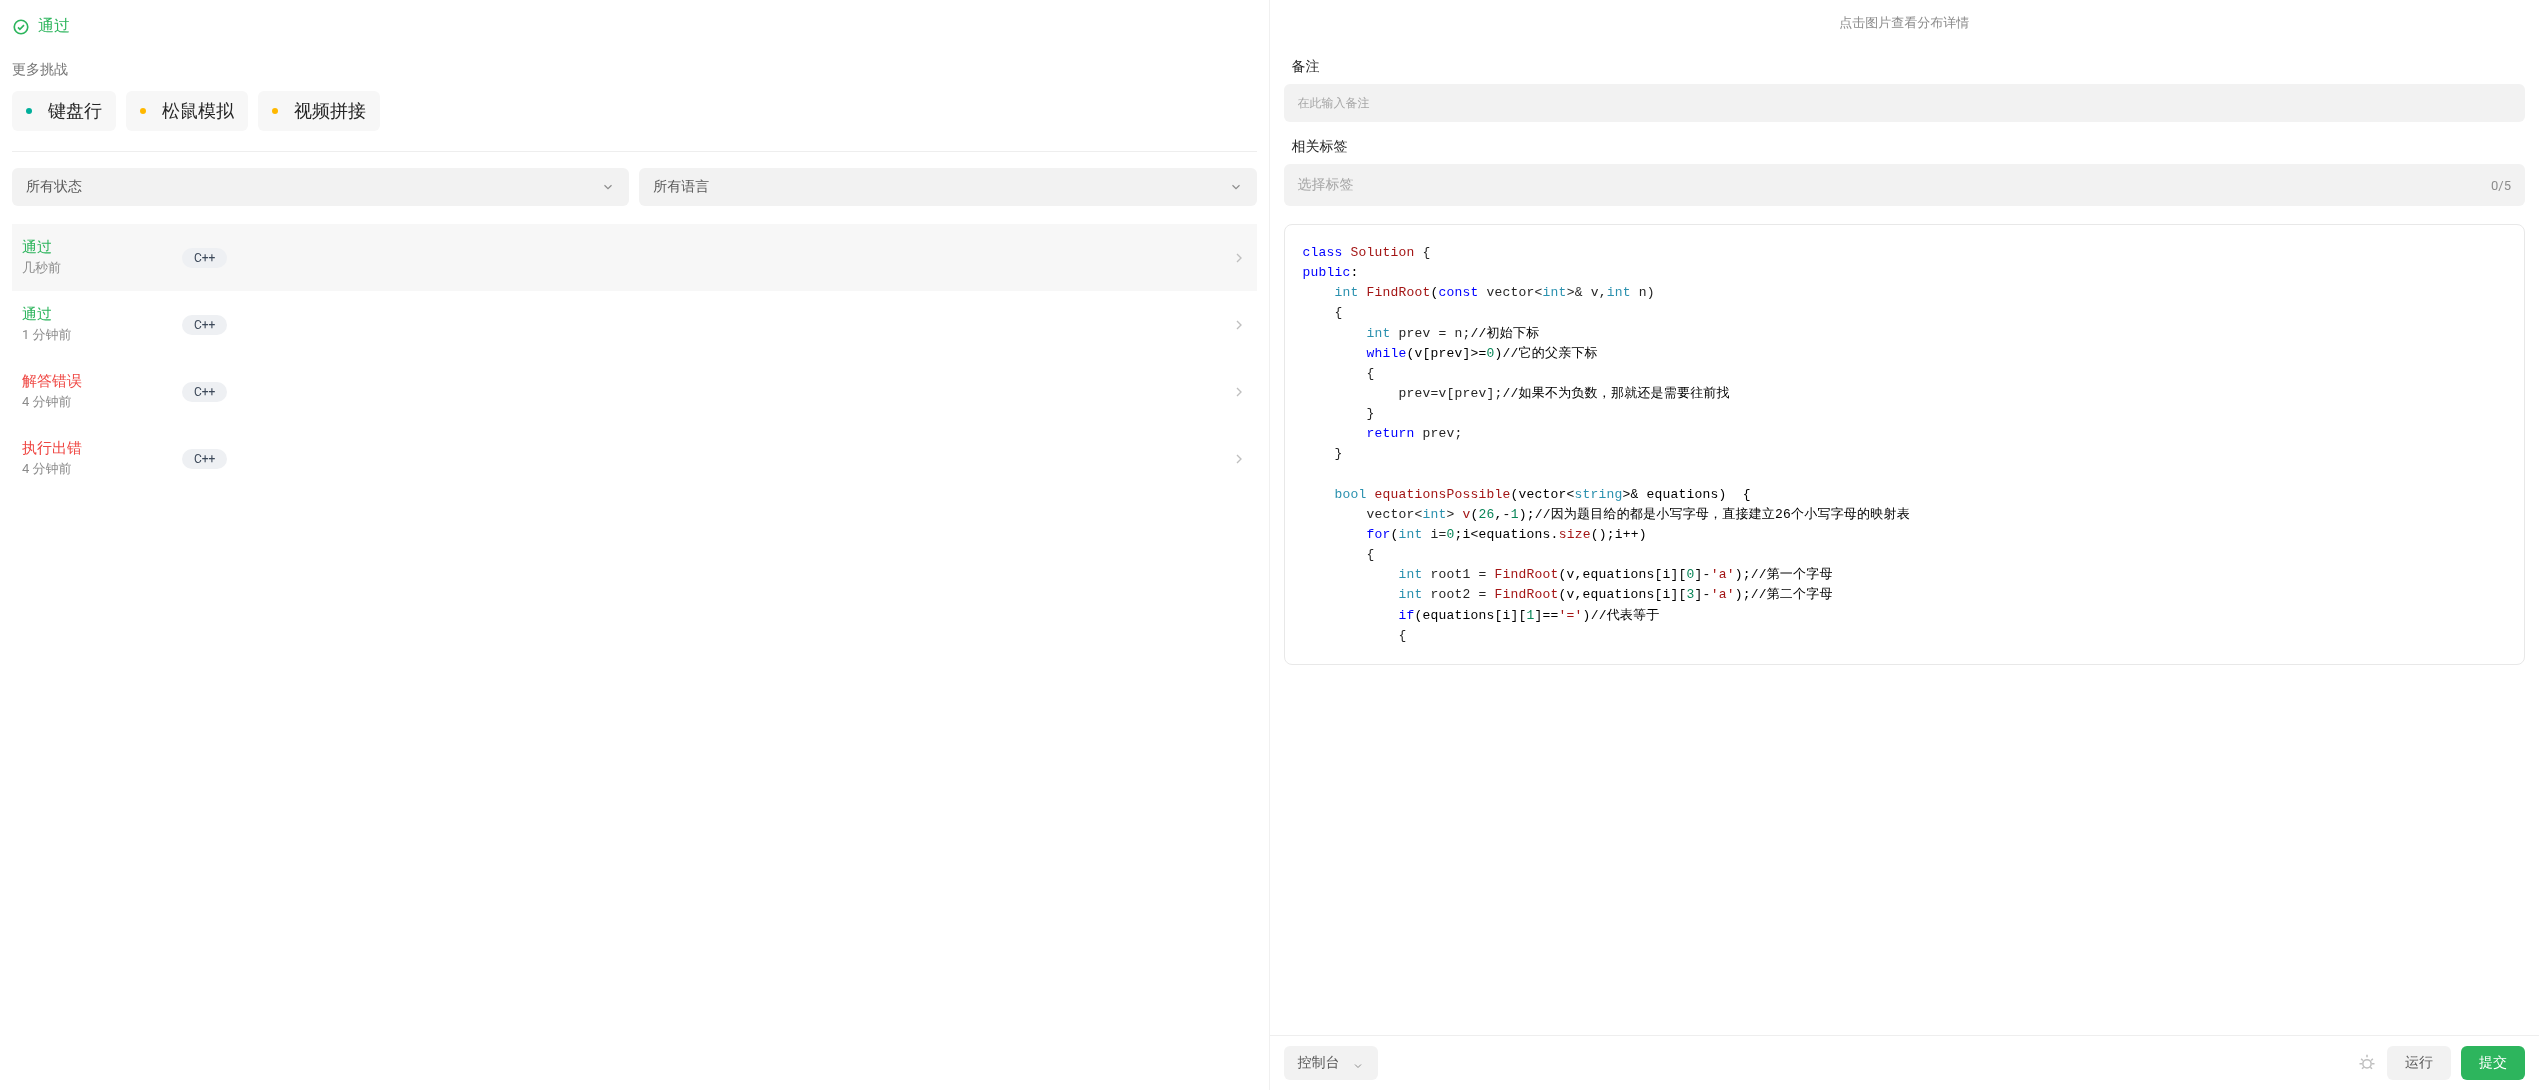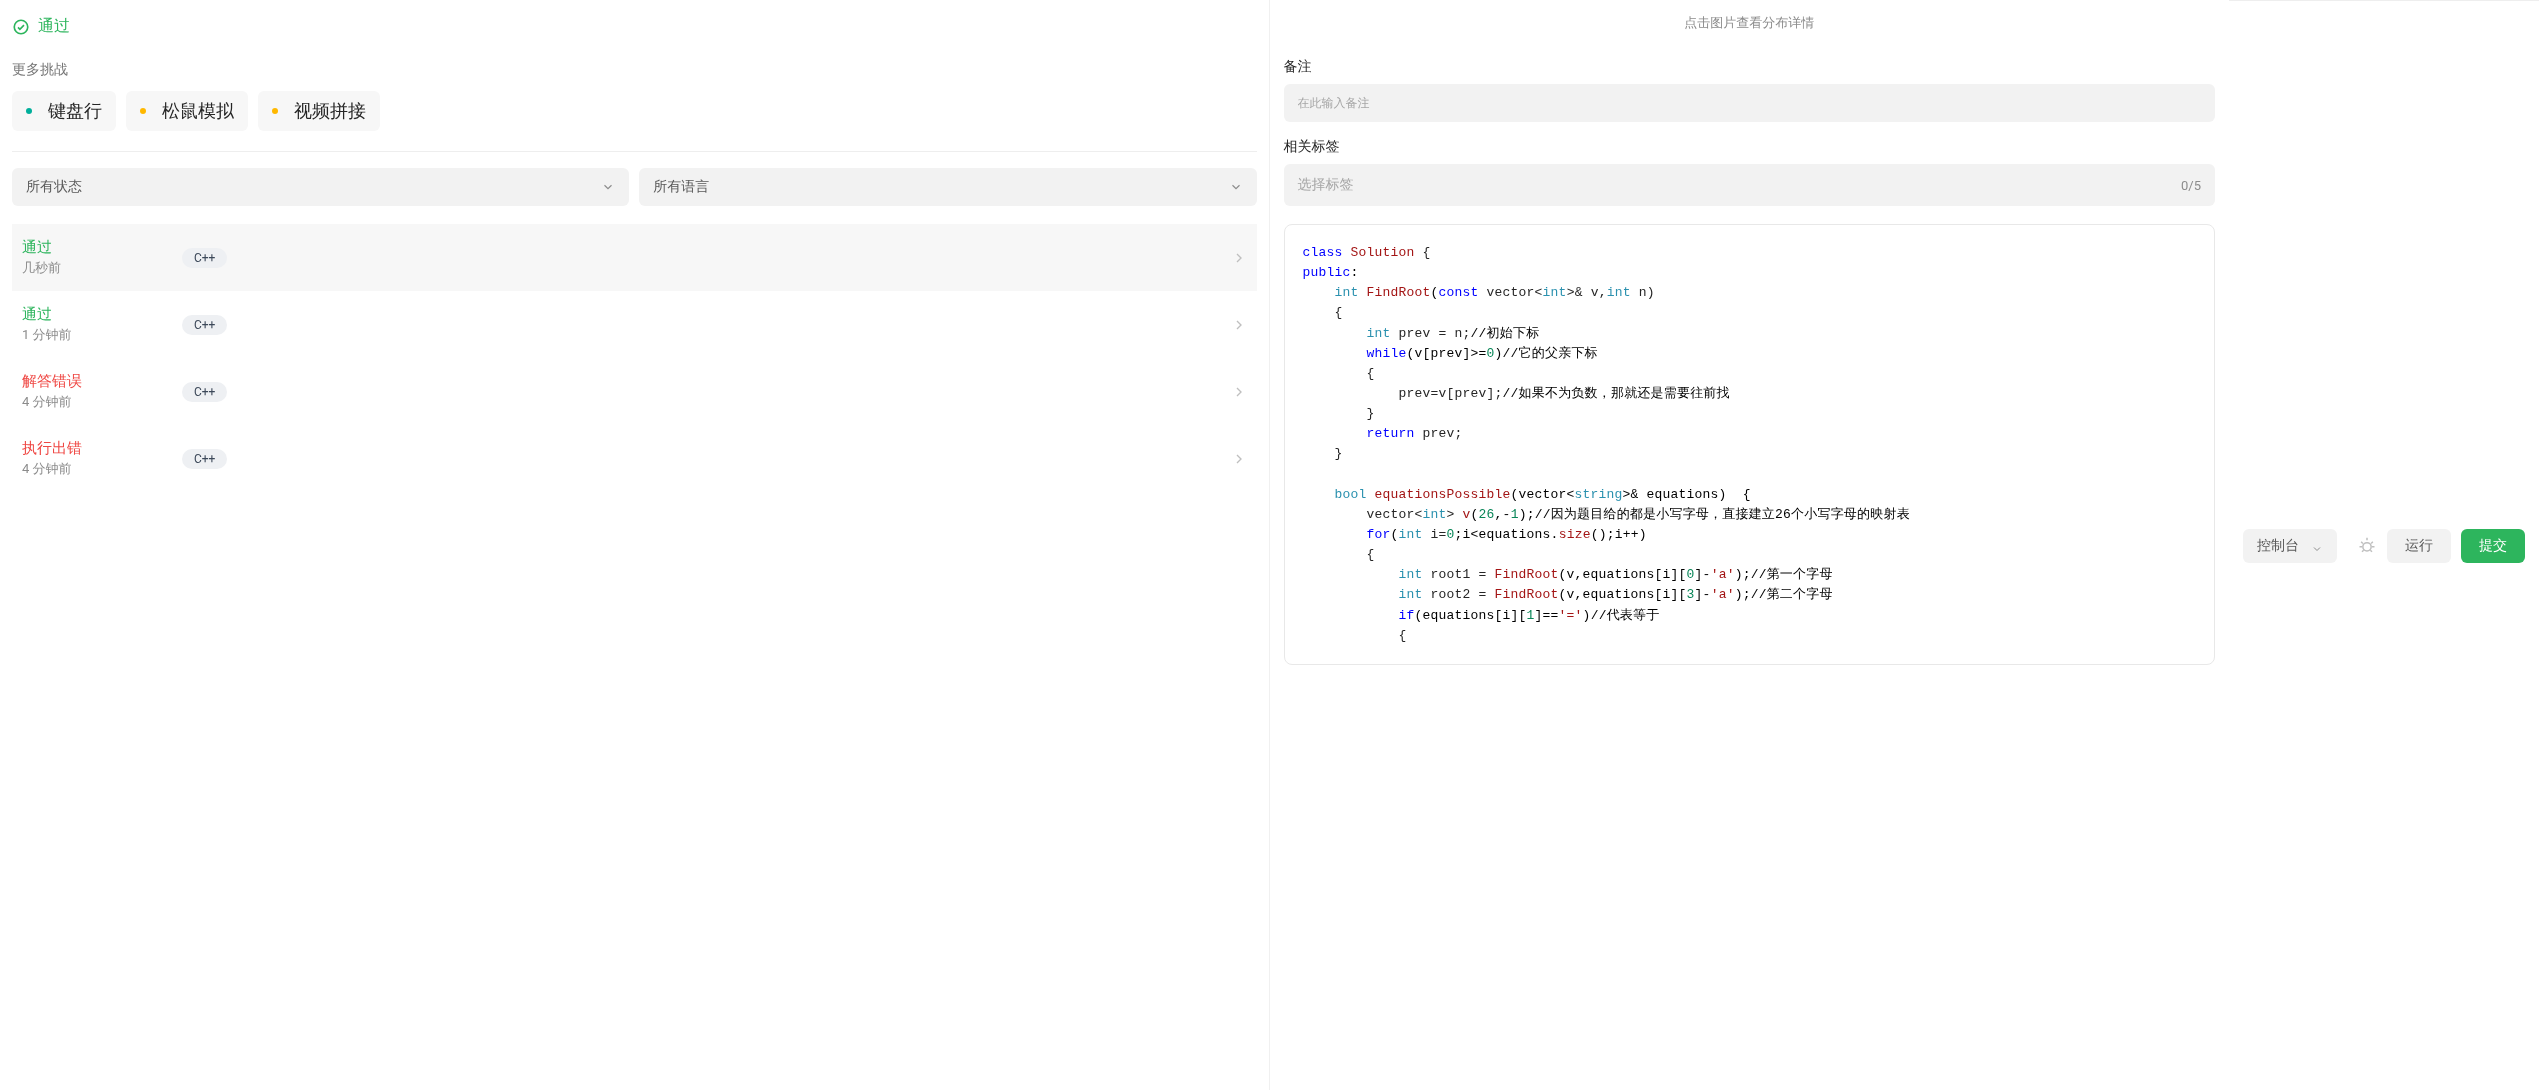--- a/index.html
+++ b/index.html
@@ -1,19 +1,19 @@
 <!DOCTYPE html>
 <html><head>
 <meta charset="utf-8">
 <style>
 * { margin: 0; padding: 0; box-sizing: border-box; }
 body { font-family: -apple-system, BlinkMacSystemFont, "Segoe UI", Roboto, "Helvetica Neue", Arial, sans-serif; font-size: 14px; color: #262626; background: #fff; }
 .container { display: flex; width: 100%; height: 100vh; }
 .left-panel { width: 50%; padding: 16px 12px 12px 12px; border-right: 1px solid #f0f0f0; display: flex; flex-direction: column; }
-.right-panel { width: 50%; display: flex; flex-direction: row; }
+.right-panel { width: 50%; display: flex; flex-direction: column; }
 
 .status-header { display: flex; align-items: center; gap: 8px; margin-bottom: 24px; }
 .check-icon { width: 18px; height: 18px; color: #2db55d; }
 .status-header-text { color: #2db55d; font-size: 16px; font-weight: 500; }
 
 .more-challenges-label { color: #777; font-size: 14px; margin-bottom: 12px; }
 .challenge-chips { display: flex; gap: 10px; margin-bottom: 20px; }
 .challenge-chip { display: inline-flex; align-items: center; gap: 16px; background: #f7f7f7; border-radius: 6px; padding: 8px 14px; font-size: 18px; color: #262626; cursor: pointer; }
 .dot { width: 6px; height: 6px; border-radius: 50%; display: inline-block; }
 .dot-green { background: #00af9b; }
@@ -31,21 +31,21 @@
 .submission-info { width: 160px; }
 .submission-status { font-size: 15px; font-weight: 500; }
 .status-pass { color: #2db55d; }
 .status-fail { color: #ef4743; }
 .submission-time { color: #8c8c8c; font-size: 13px; margin-top: 2px; }
 .lang-pill { background: #eef0f3; color: #3c4859; border-radius: 999px; padding: 3px 12px; font-size: 12px; }
 .row-chevron { margin-left: auto; color: #bfbfbf; width: 16px; height: 16px; }
 
 .right-content { flex: 1; overflow: auto; padding: 0 14px 14px 14px; }
 .right-hint { text-align: center; color: #8c8c8c; font-size: 13px; padding: 14px 0 18px; }
-.field-label { color: #262626; font-size: 14px; margin: 8px 0; }
+.field-label { color: #262626; font-size: 14px; margin: 8px 8px; }
 .input-box { width: 100%; background: #f2f2f2; border: none; border-radius: 6px; padding: 12px 14px; font-size: 12px; color: #262626; outline: none; }
 .input-box::placeholder { color: #a6a6a6; }
 .tag-select { display: flex; align-items: center; justify-content: space-between; background: #f2f2f2; border-radius: 6px; padding: 12px 14px; cursor: pointer; }
 .tag-select span:first-child { color: #a6a6a6; }
 .tag-count { color: #8c8c8c; font-size: 13px; }
 
 .code-card { margin-top: 18px; background: #fff; border: 1px solid #e8e8e8; border-radius: 8px; padding: 18px; overflow: auto; }
 pre.code { font-family: "SFMono-Regular", Consolas, "Liberation Mono", Menlo, monospace; font-size: 13px; line-height: 1.55; white-space: pre; letter-spacing: 0.2px; }
 .tok-kw { color: #0000ff; }
 .tok-type { color: #2b91af; }

